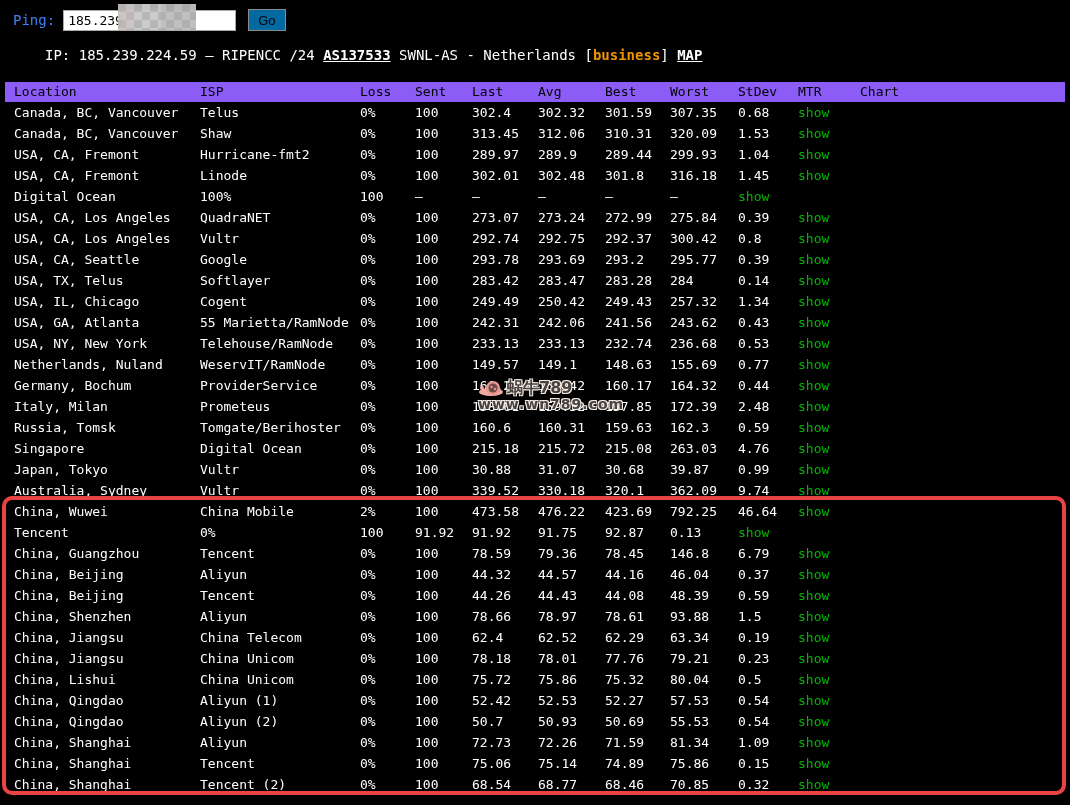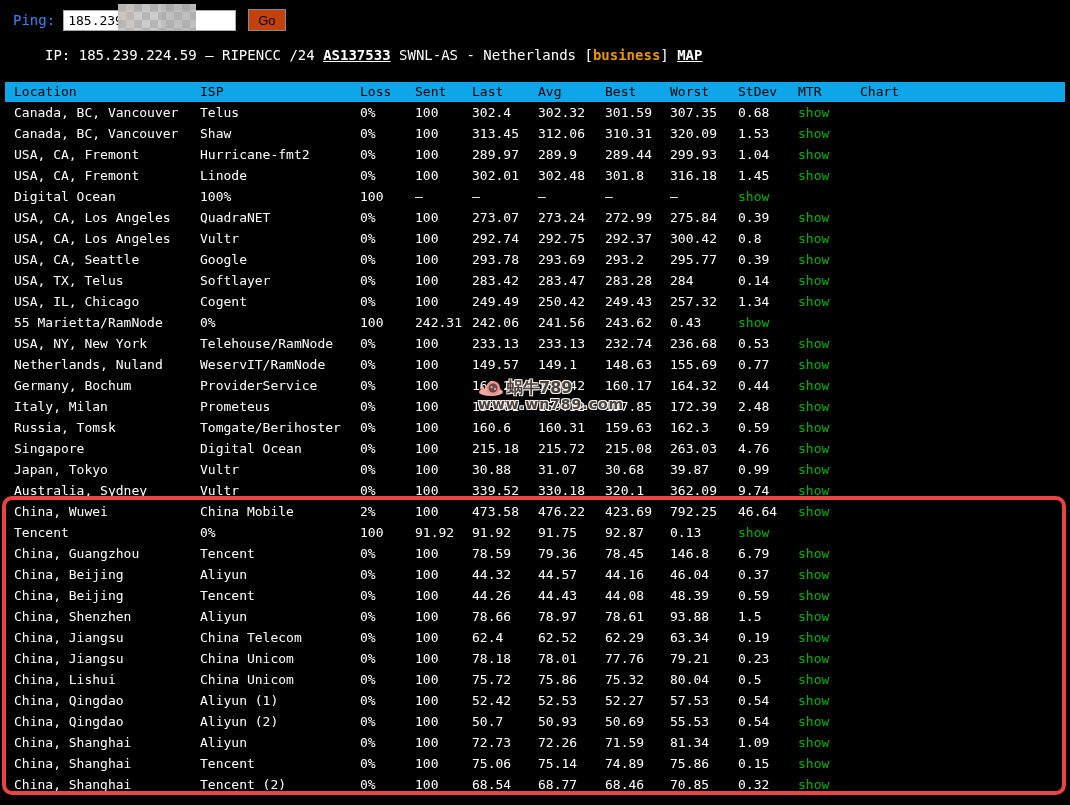--- a/index.html
+++ b/index.html
@@ -10,31 +10,31 @@
   .topbar { position:absolute; left:13px; top:9px; height:22px; display:flex; align-items:center; }
   .ping-label { color:#3b82f6; font-size:14px; margin-right:8px; }
   .ping-input-wrap { position:relative; width:173px; height:21px; }
   .ping-input { width:173px; height:21px; background:#fff; border:1px solid #a9a9a9;
     font-family:inherit; font-size:13px; color:#000; padding:0 4px; }
   .mosaic { position:absolute; left:55px; top:-6px; width:78px; height:26px;
     background:repeating-conic-gradient(#cbcbcb 0% 25%, #b4b4b4 0% 50%) 0 0/16px 16px;
     opacity:.97; }
   .mosaic::after { content:""; position:absolute; inset:0;
     background:linear-gradient(90deg, rgba(200,185,180,.35) 0 20%, transparent 20% 55%, rgba(160,160,160,.3) 55% 100%); }
-  .go-btn { margin-left:12px; height:22px; padding:0 9px; background:#c2410c;
+  .go-btn { margin-left:12px; height:22px; padding:0 9px; background:#0369a1;
     border:1px solid #8a8a8a; color:#000; font-family:"Liberation Sans",sans-serif; font-size:13px; }
 
   
   .ipline { position:absolute; left:13px; top:47px; color:#fff; font-size:14px; white-space:pre;margin-left:32px; }
   .ipline a { color:#fff; text-decoration:underline; font-weight:700; }
   .biz { color:#ee9500; font-weight:700; }
 
   
   .tbl { position:absolute; left:5px; top:82px; width:1060px; }
-  .hdr { height:20px; background:#0ea5e9; color:#000; }
+  .hdr { height:20px; background:#8b5cf6; color:#000; }
   .row, .hdr { display:grid; font-size:13px; line-height:21px;
     grid-template-columns:186px 160px 55px 57px 66px 67px 65px 68px 60px 62px 1fr;
     padding-left:9px; }
   .hdr { line-height:20px; }
   .row { height:21px; color:#fff; white-space:pre; }
   .cell { overflow:hidden; }
   .mtr-link { color:#00b400; text-decoration:none; }
 
   .barwrap { padding-top:3px; }
   .bar { width:200px; height:15px; position:relative; }
@@ -239,20 +239,21 @@
     <span class="cell">249.49</span>
     <span class="cell">250.42</span>
     <span class="cell">249.43</span>
     <span class="cell">257.32</span>
     <span class="cell">1.34</span>
     <span class="cell"><a href="#" class="mtr-link">show</a></span>
     <span class="cell barwrap"><span class="bar bar-green-ticked"></span></span>
   </div>
 
   <div class="row">
+    <span class="cell">USA, GA, Atlanta</span>
     <span class="cell">55 Marietta/RamNode</span>
     <span class="cell">0%</span>
     <span class="cell">100</span>
     <span class="cell">242.31</span>
     <span class="cell">242.06</span>
     <span class="cell">241.56</span>
     <span class="cell">243.62</span>
     <span class="cell">0.43</span>
     <span class="cell"><a href="#" class="mtr-link">show</a></span>
     <span class="cell barwrap"><span class="bar bar-green"></span></span>

